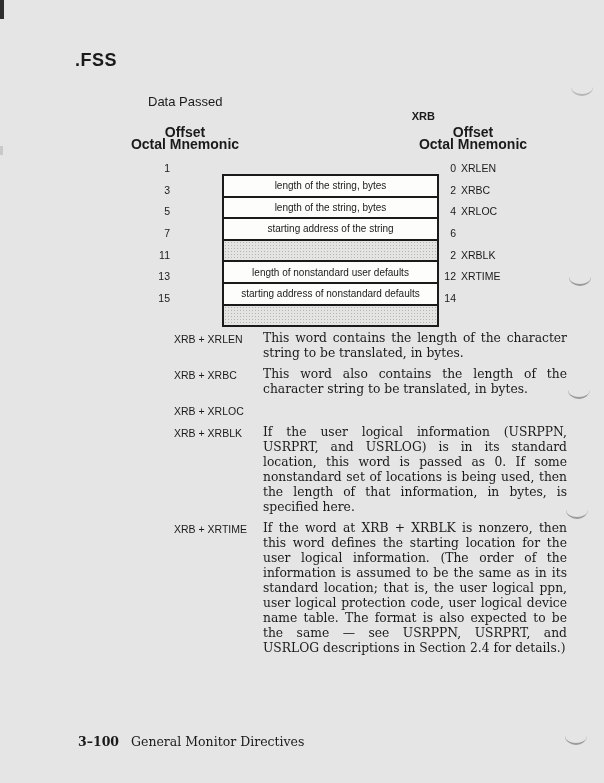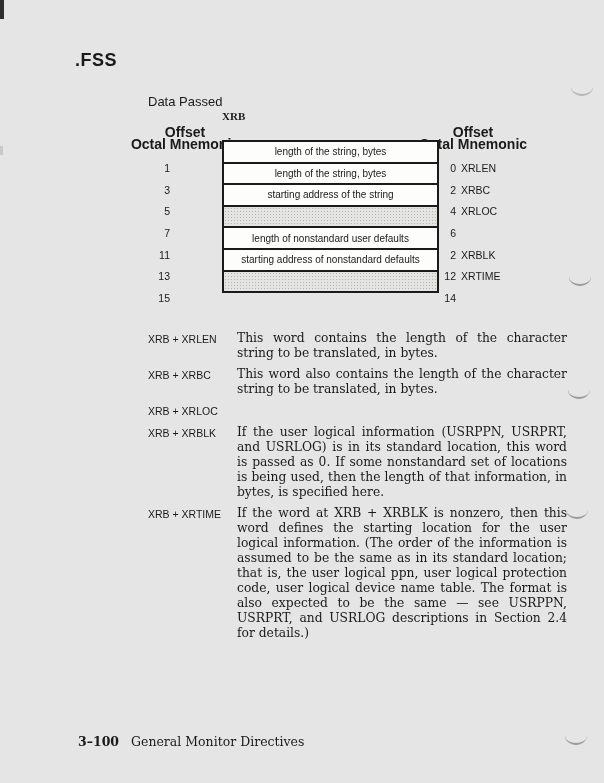--- a/index.html
+++ b/index.html
@@ -23,36 +23,36 @@
     position: absolute; left: 75px; top: 50px;
     font-size: 18px; font-weight: bold; letter-spacing: .5px;
   }
   
   .caption {
     position: absolute; left: 148px; top: 94px;
     font-size: 13px; font-weight: normal;
   }
   .register-label {
     position: absolute; left: 222px; top: 110px; width: 213px;
-    text-align: left; font-size: 11px; font-weight: bold; font-family: Liberation Serif, serif;
+    text-align: right; font-size: 11px; font-weight: bold;
   }
   .colhead {
     position: absolute; top: 126px; width: 110px;
     text-align: center; font-size: 14px; font-weight: bold; line-height: 12px;
   }
   .colhead.left  { left: 130px; }
   .colhead.right { left: 418px; }
   .colhead span { display: block; }
   .offsets-left {
     position: absolute; left: 128px; top: 157px; width: 42px;
     text-align: right; font-size: 10.5px;
   }
   .offsets-left .off { display: flex; align-items: center; justify-content: flex-end; height: 21.7px; }
   .regbox {
-    position: absolute; left: 222px; top: 140px; width: 213px;
+    position: absolute; left: 222px; top: 174px; width: 213px;
     border: 2px solid #1a1a1a;
   }
   .cell {
     height: 19.6px; border-bottom: 2px solid #1a1a1a;
     display: flex; align-items: center; justify-content: center;
     font-size: 10px; background: #fdfdfc;
   }
   .cell:last-child { border-bottom: none; }
   .cell.shaded {
     background-color: #e4e4e2;
@@ -67,20 +67,21 @@
   .offsets-right .num { display: inline-block; width: 15px; text-align: right; }
   .offsets-right .mnem { margin-left: 5px; }
   
   .definitions {
     position: absolute; left: 148px; top: 331px; width: 419px;
     margin: 0;
   }
   .def-item {
     display: grid; grid-template-columns: 89px 1fr;
     margin-bottom: 6px;
+    margin-left: 26px;
   }
   .def-item dt {
     font-size: 10.5px; line-height: 15px; padding-top: 1px;
     white-space: nowrap;
   }
   .def-item dd {
     margin: 0;
     font-family: "DejaVu Serif", "Liberation Serif", serif;
     font-size: 12.3px; line-height: 15px;
     text-align: justify;

